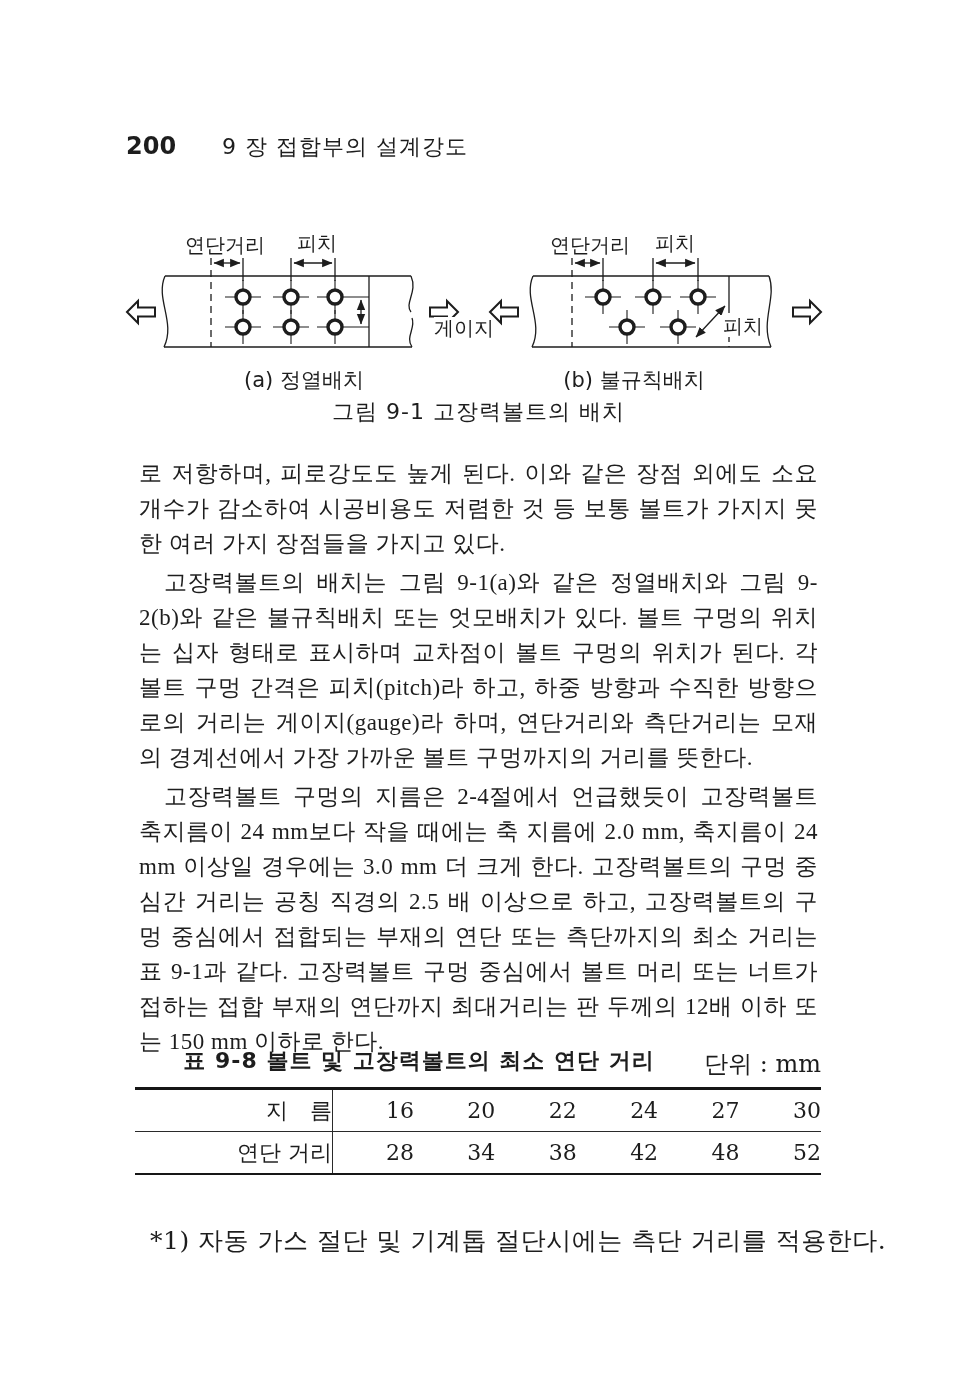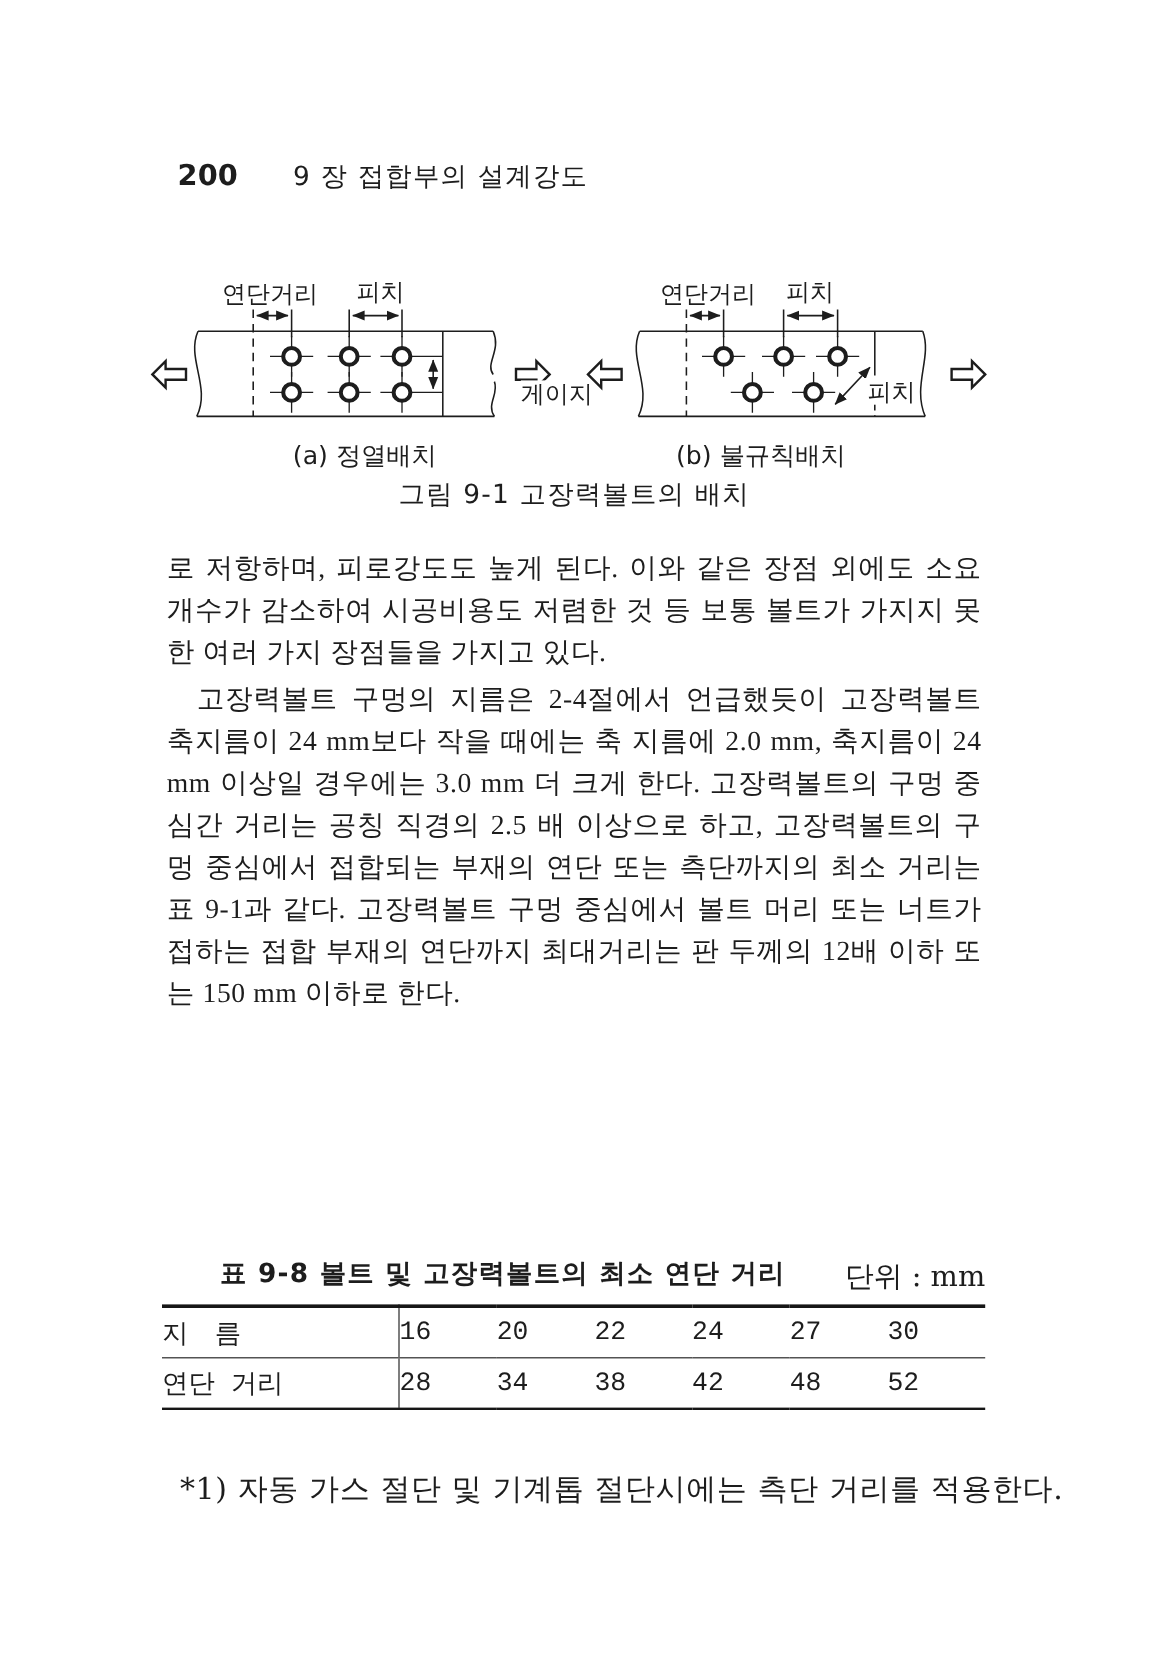--- a/index.html
+++ b/index.html
@@ -4,21 +4,21 @@
 <style>
   html,body{margin:0;padding:0;}
   body{
     width:958px;height:1384px;position:relative;
     background:#ffffff;color:#1d1d1d;
     font-family:"DejaVu Serif","Liberation Serif",serif;
     overflow:hidden;
   }
 
   
-  .page-header{position:absolute;top:132px;left:148px;white-space:nowrap;}
+  .page-header{position:absolute;top:132px;left:126px;white-space:nowrap;}
   .page-num{font-family:"DejaVu Sans","Liberation Sans",sans-serif;font-weight:bold;font-size:24px;}
   .chapter{font-family:"DejaVu Sans","Liberation Sans",sans-serif;font-size:22px;margin-left:46px;letter-spacing:1px;}
 
   
   .figure-wrap{position:absolute;top:225px;left:110px;width:770px;height:172px;}
   .figure-wrap svg{display:block;}
   .fig-caption{
     position:absolute;top:397px;left:135px;width:687px;text-align:center;
     font-family:"DejaVu Sans","Liberation Sans",sans-serif;font-weight:normal;font-size:22px;letter-spacing:1px;
   }
@@ -34,21 +34,21 @@
   .tbl-title-row{position:absolute;top:1046px;left:135px;width:686px;height:28px;}
   .tbl-title{position:absolute;left:0;right:118px;text-align:center;
     font-family:"DejaVu Sans","Liberation Sans",sans-serif;font-weight:bold;font-size:22px;letter-spacing:1px;}
   .tbl-unit{position:absolute;right:0;top:2px;font-size:24px;}
   table.minedge{
     position:absolute;top:1087px;left:135px;width:686px;
     border-collapse:collapse;table-layout:fixed;
     border-top:3.5px solid #161616;border-bottom:2px solid #161616;
     font-size:22px;
   }
-  table.minedge td{height:41px;text-align:left;vertical-align:middle;padding:0;font-family:Liberation Mono, monospace;}
+  table.minedge td{height:41px;text-align:right;vertical-align:middle;padding:0;}
   table.minedge tr+tr td{border-top:1.5px solid #2a2a2a;}
   table.minedge td.rowlabel{border-right:1.4px solid #2a2a2a;width:197px;}
   table.minedge sup{font-size:14px;vertical-align:super;line-height:0;}
   .footnote{position:absolute;top:1224px;left:150px;font-size:25px;letter-spacing:.5px;}
 </style>
 </head>
 <body>
 
 <div class="page-header">
   <span class="page-num">200</span><span class="chapter">9 장  접합부의 설계강도</span>
@@ -147,20 +147,21 @@
   <rect x="610" y="90" width="46" height="22" fill="#ffffff"></rect>
   <text x="633" y="108" font-size="20" text-anchor="middle">피치</text>
   <text x="524" y="162" font-size="21" text-anchor="middle">(b) 불규칙배치</text>
 </svg>
 </div>
 
 <div class="fig-caption">그림 9-1 고장력볼트의 배치</div>
 
 <div class="bodytext">
   <p>로 저항하며, 피로강도도 높게 된다. 이와 같은 장점 외에도 소요 개수가 감소하여 시공비용도 저렴한 것 등 보통 볼트가 가지지 못한 여러 가지 장점들을 가지고 있다.</p>
+  <p class="indent">고장력볼트의 배치는 그림 9-1(a)와 같은 정열배치와 그림 9-2(b)와 같은 불규칙배치 또는 엇모배치가 있다. 볼트 구멍의 위치는 십자 형태로 표시하며 교차점이 볼트 구멍의 위치가 된다. 각 볼트 구멍 간격은 피치(pitch)라 하고, 하중 방향과 수직한 방향으로의 거리는 게이지(gauge)라 하며, 연단거리와 측단거리는 모재의 경계선에서 가장 가까운 볼트 구멍까지의 거리를 뜻한다.</p>
   <p class="indent">고장력볼트 구멍의 지름은 2-4절에서 언급했듯이 고장력볼트 축지름이 24 mm보다 작을 때에는 축 지름에 2.0 mm, 축지름이 24 mm 이상일 경우에는 3.0 mm 더 크게 한다. 고장력볼트의 구멍 중심간 거리는 공칭 직경의 2.5 배 이상으로 하고, 고장력볼트의 구멍 중심에서 접합되는 부재의 연단 또는 측단까지의 최소 거리는 표 9-1과 같다. 고장력볼트 구멍 중심에서 볼트 머리 또는 너트가 접하는 접합 부재의 연단까지 최대거리는 판 두께의 12배 이하 또는 150 mm 이하로 한다.</p>
 </div>
 
 <div class="tbl-title-row">
   <div class="tbl-title">표 9-8  볼트 및 고장력볼트의 최소 연단 거리</div>
   <div class="tbl-unit">단위 : mm</div>
 </div>
 
 <table class="minedge">
   <tbody>

